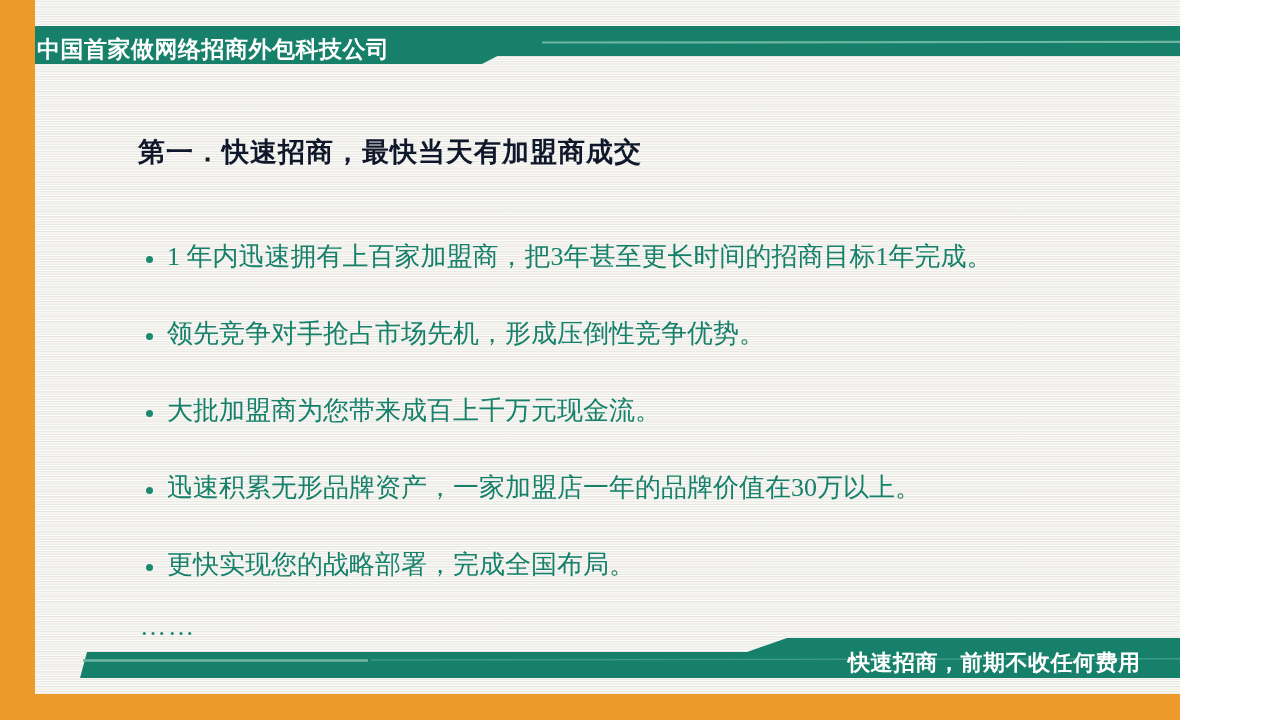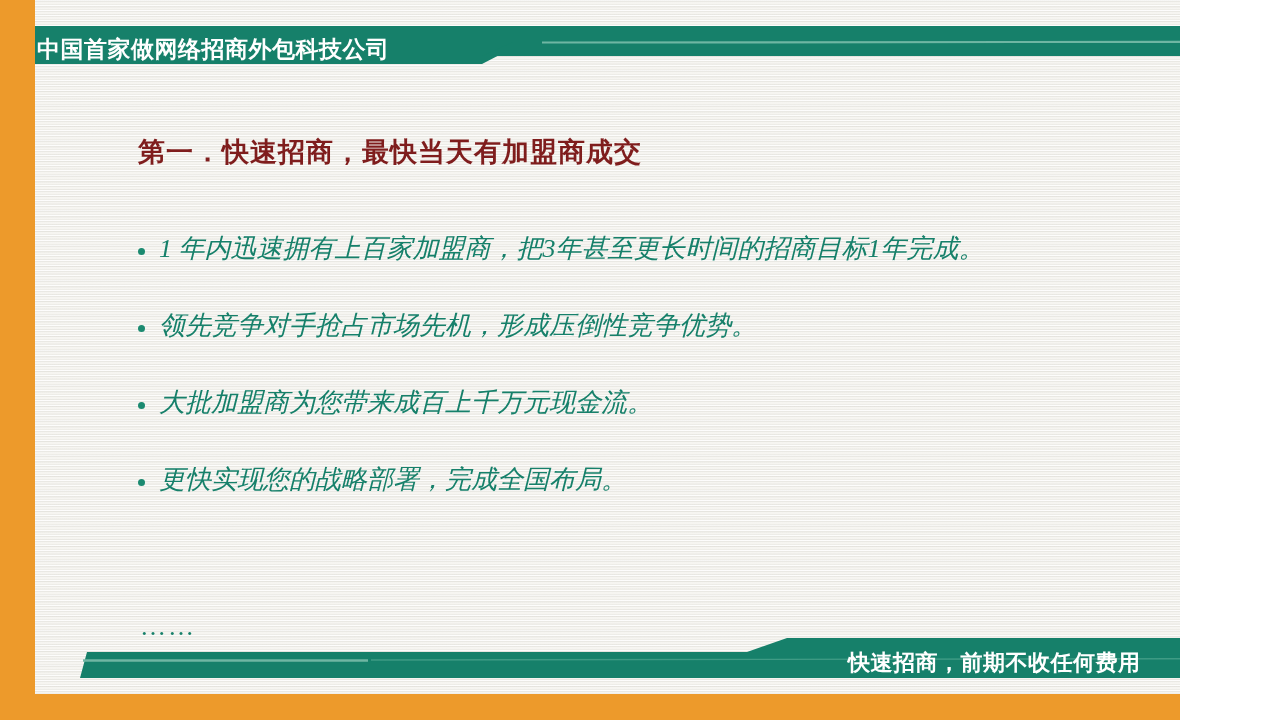--- a/index.html
+++ b/index.html
@@ -83,39 +83,38 @@
     letter-spacing: 0.5px;
     white-space: nowrap;
     z-index: 4;
   }
 
   
   #main-heading {
     position: absolute;
     left: 138px;
     top: 134px;
-    color: #7f1d1d;
+    color: #0f172a;
     font-size: 27px;
     font-weight: bold;
     letter-spacing: 1px;
     white-space: nowrap;
     z-index: 3;
   }
 
   
   #bullet-list {
     position: absolute;
     left: 138px;
     top: 232px;
     width: 1060px;
     z-index: 3;
     list-style: none;
-    margin: 0;
+    margin: 8px;
     padding: 0;
-    font-style: italic;
   }
   .bullet-row {
     display: flex;
     align-items: flex-start;
     height: 77px;
   }
   .bullet-dot {
     flex: 0 0 auto;
     width: 7px;
     height: 7px;
@@ -201,20 +200,24 @@
     <li class="bullet-row">
       <span class="bullet-dot"></span>
       <span class="bullet-text">领先竞争对手抢占市场先机，形成压倒性竞争优势。</span>
     </li>
     <li class="bullet-row">
       <span class="bullet-dot"></span>
       <span class="bullet-text">大批加盟商为您带来成百上千万元现金流。</span>
     </li>
     <li class="bullet-row">
       <span class="bullet-dot"></span>
+      <span class="bullet-text">迅速积累无形品牌资产，一家加盟店一年的品牌价值在30万以上。</span>
+    </li>
+    <li class="bullet-row">
+      <span class="bullet-dot"></span>
       <span class="bullet-text">更快实现您的战略部署，完成全国布局。</span>
     </li>
   </ul>
 
   <div id="ellipsis-line">……</div>
 
   <div id="footer-band">
     <svg width="1210" height="56" viewBox="0 0 1210 56" xmlns="http://www.w3.org/2000/svg">
       <path d="M52,0 L710,0 L752,0 L810,0 L1210,0 L1210,40 L45,40 Z" fill="none"></path>
       <path d="M810,0 L1210,0 L1210,40 L45,40 L52,14 L712,14 L752,0 Z" fill="#16806a"></path>

